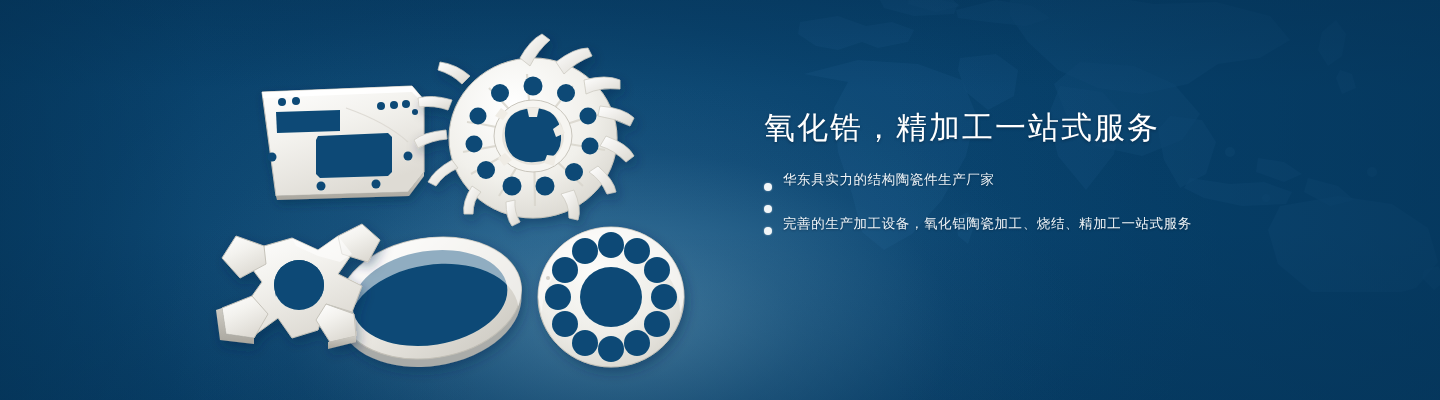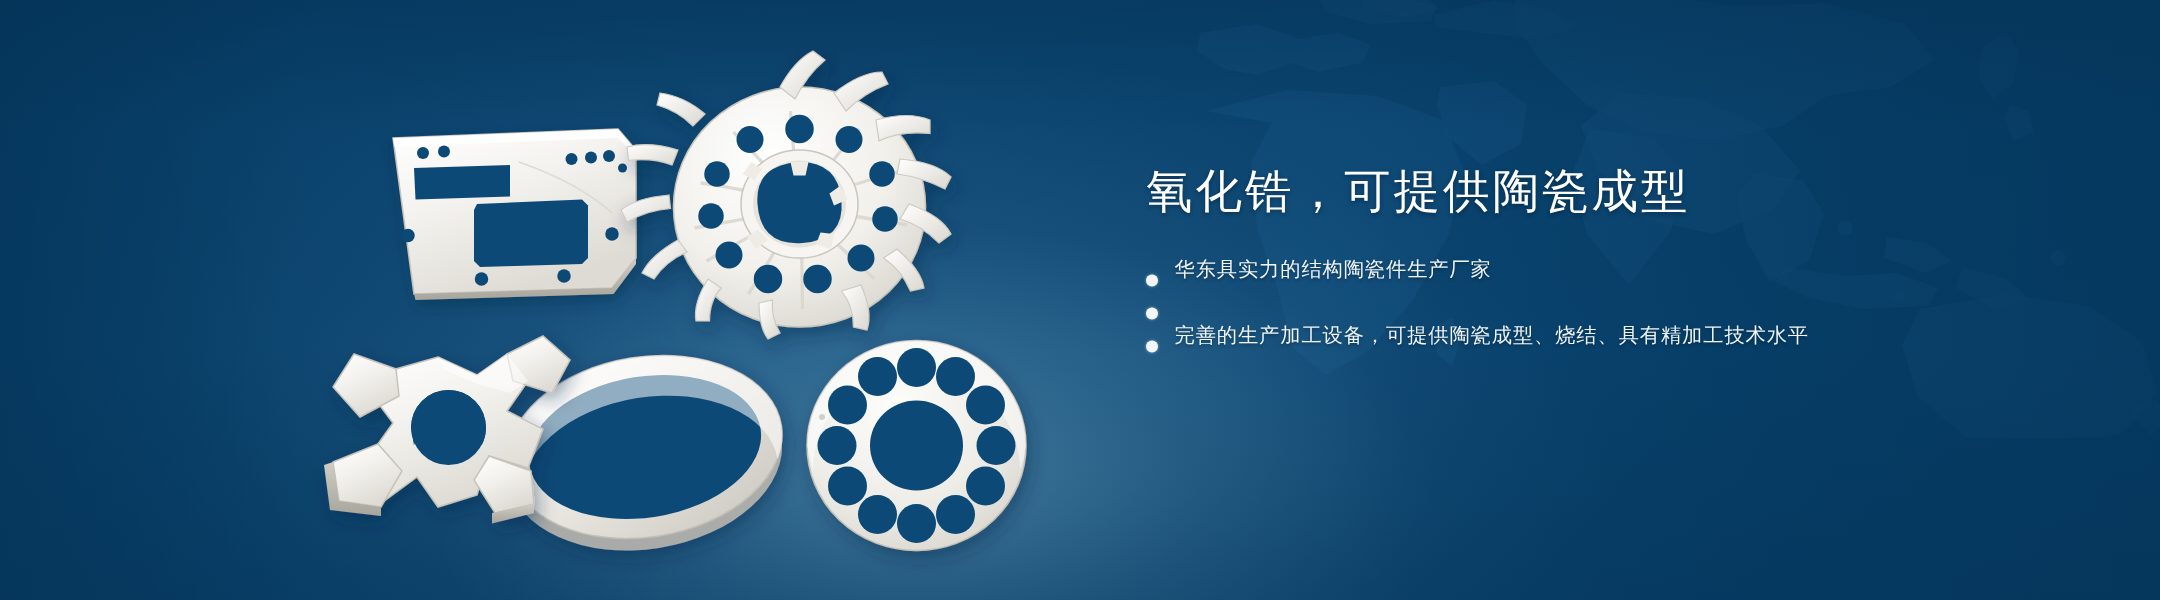--- a/index.html
+++ b/index.html
@@ -348,30 +348,30 @@
 
         <ellipse cx="611" cy="297" r="30" rx="31" ry="30" fill="#0b4a76"></ellipse>
 
         <circle cx="548" cy="278" r="2" fill="#c9c6bd" opacity="0.8"></circle>
       </g>
 
     </svg>
   </div>
 
   <div class="copy">
-    <h1 class="headline">氧化锆，可提供陶瓷成型</h1>
+    <h1 class="headline">氧化锆，精加工一站式服务</h1>
 
     <ul class="bullets">
       <li class="bullet">
         <span class="dot"></span>
         <span class="bullet-text">华东具实力的结构陶瓷件生产厂家</span>
       </li>
       <li class="bullet">
         <span class="dot"></span>
       </li>
       <li class="bullet">
         <span class="dot"></span>
-        <span class="bullet-text">完善的生产加工设备，可提供陶瓷成型、烧结、具有精加工技术水平</span>
+        <span class="bullet-text">完善的生产加工设备，氧化铝陶瓷加工、烧结、精加工一站式服务</span>
       </li>
     </ul>
   </div>
 
 </div>
 
 </body></html>

